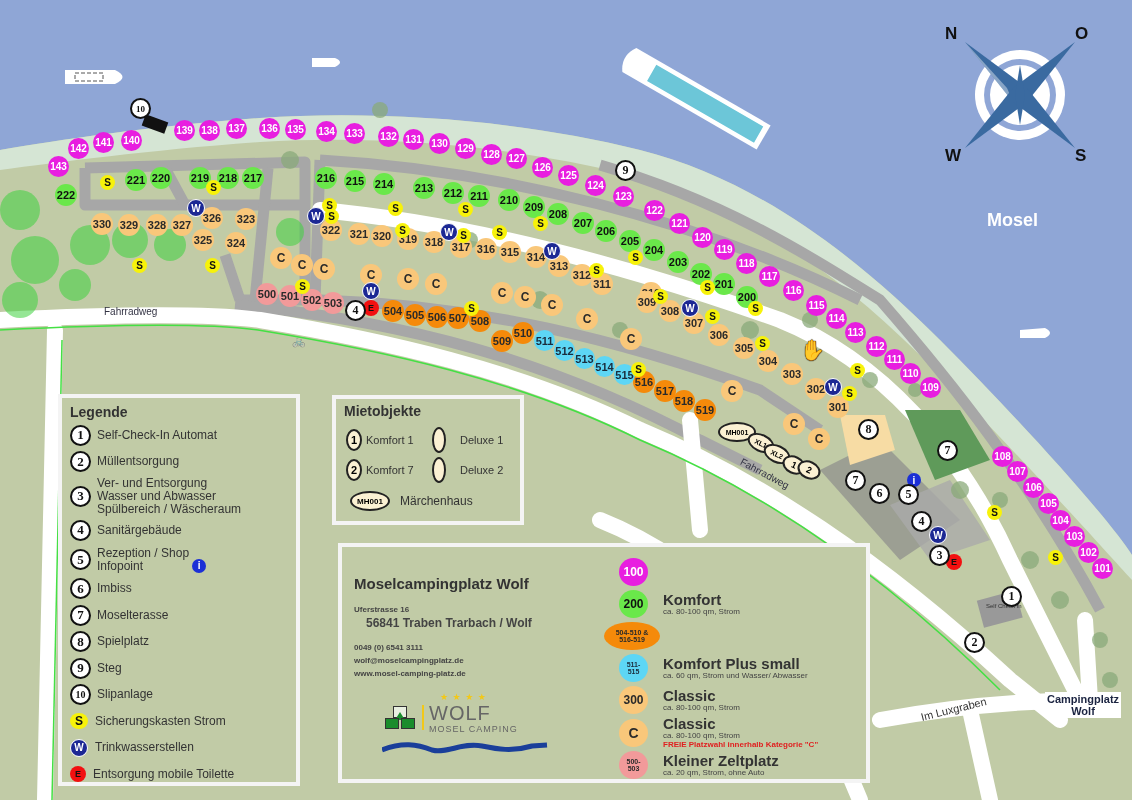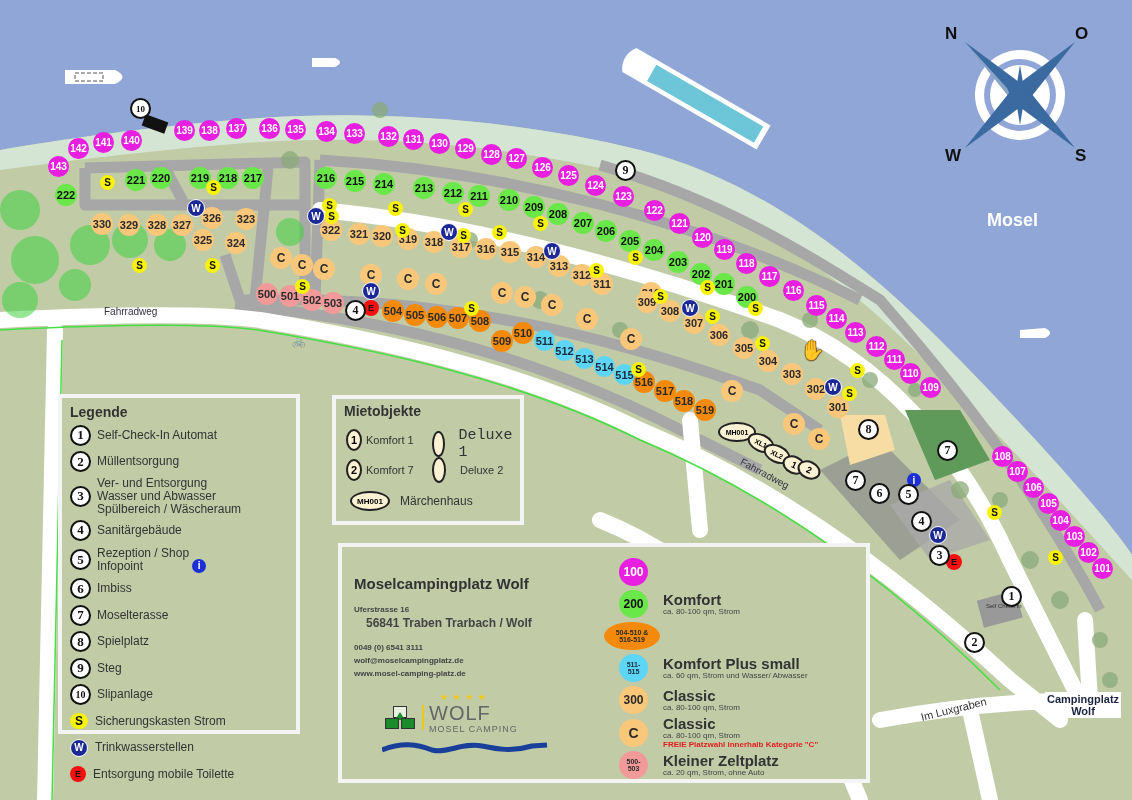--- a/index.html
+++ b/index.html
@@ -333,21 +333,21 @@
 <div class="marker m-num" style="left:929px;top:545px;">3</div>
 <div class="marker m-num" style="left:964px;top:632px;">2</div>
 <div class="marker m-num" style="left:1001px;top:586px;">1</div>
 
 <div class="label" style="left:718px;top:422px;width:34px;height:16px;border:2px solid #222;border-radius:50%;background:#fbf1d3;font-size:7px;font-weight:bold;display:flex;align-items:center;justify-content:center;">MH001</div>
 <div class="label" style="left:747px;top:434px;width:24px;height:14px;border:2px solid #222;border-radius:50%;background:#fbf1d3;font-size:7px;font-weight:bold;display:flex;align-items:center;justify-content:center;transform:rotate(25deg);">XL1</div>
 <div class="label" style="left:763px;top:445px;width:24px;height:14px;border:2px solid #222;border-radius:50%;background:#fbf1d3;font-size:7px;font-weight:bold;display:flex;align-items:center;justify-content:center;transform:rotate(25deg);">XL2</div>
 <div class="label" style="left:782px;top:456px;width:20px;height:14px;border:2px solid #222;border-radius:50%;background:#fbf1d3;font-size:9px;font-weight:bold;display:flex;align-items:center;justify-content:center;transform:rotate(25deg);">1</div>
 <div class="label" style="left:797px;top:461px;width:20px;height:14px;border:2px solid #222;border-radius:50%;background:#fbf1d3;font-size:9px;font-weight:bold;display:flex;align-items:center;justify-content:center;transform:rotate(25deg);">2</div>
 
-<div class="panel" style="left:58px;top:394px;width:242px;height:340px;padding:6px 8px;">
+<div class="panel" style="left:58px;top:394px;width:242px;height:392px;padding:6px 8px;">
   <div style="font-size:14px;font-weight:bold;color:#333;margin-bottom:2px;">Legende</div>
   <div class="leg-row">
       <span class="num">1</span>
       <span class="txt">Self-Check-In Automat</span>
     </div>
   <div class="leg-row">
       <span class="num">2</span>
       <span class="txt">Müllentsorgung</span>
     </div>
   <div class="leg-row" style="height:42px;">
@@ -405,21 +405,21 @@
   <div style="position:absolute;left:10px;top:30px;display:flex;align-items:center;">
     <span style="width:12px;height:18px;border:2px solid #222;border-radius:50%;background:#fbf1d3;font-weight:bold;font-size:11px;display:flex;align-items:center;justify-content:center;margin-right:4px;">1</span>
     <span style="font-size:11px;color:#333;">Komfort 1</span>
   </div>
   <div style="position:absolute;left:10px;top:60px;display:flex;align-items:center;">
     <span style="width:12px;height:18px;border:2px solid #222;border-radius:50%;background:#fbf1d3;font-weight:bold;font-size:11px;display:flex;align-items:center;justify-content:center;margin-right:4px;">2</span>
     <span style="font-size:11px;color:#333;">Komfort 7</span>
   </div>
   <div style="position:absolute;left:96px;top:28px;display:flex;align-items:center;">
     <span style="width:10px;height:22px;border:2px solid #222;border-radius:50%;background:#fbf1d3;margin-right:14px;"></span>
-    <span style="font-size:15px;color:#333;font-family:Liberation Mono, monospace;">Deluxe 1</span>
+    <span style="font-size:11px;color:#333;">Deluxe 1</span>
   </div>
   <div style="position:absolute;left:96px;top:58px;display:flex;align-items:center;">
     <span style="width:10px;height:22px;border:2px solid #222;border-radius:50%;background:#fbf1d3;margin-right:14px;"></span>
     <span style="font-size:11px;color:#333;">Deluxe 2</span>
   </div>
   <div style="position:absolute;left:14px;top:92px;display:flex;align-items:center;">
     <span style="width:36px;height:16px;border:2px solid #222;border-radius:50%;background:#fbf1d3;font-weight:bold;font-size:8px;display:flex;align-items:center;justify-content:center;margin-right:10px;">MH001</span>
     <span style="font-size:12px;color:#333;">Märchenhaus</span>
   </div>
 </div>

